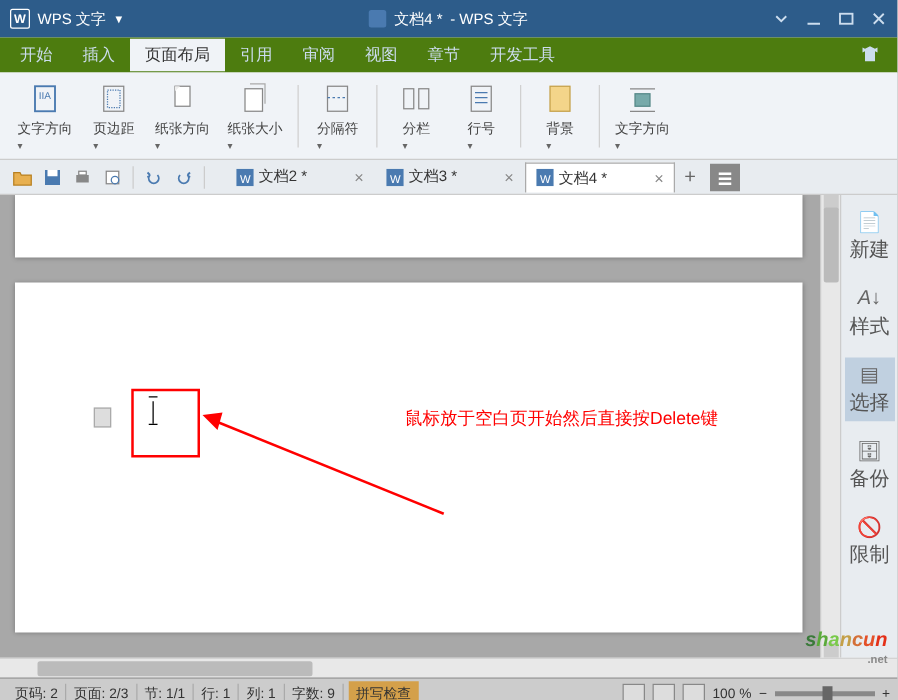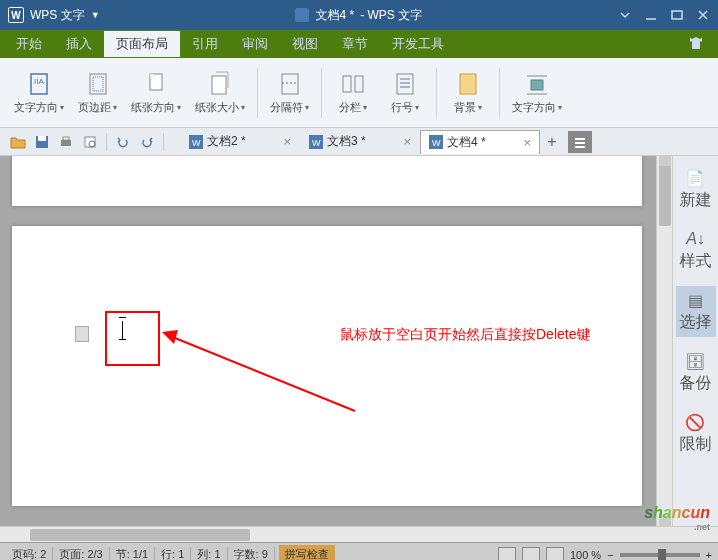--- a/index.html
+++ b/index.html
@@ -14,21 +14,21 @@
     .win-btn { width: 14px; height: 14px; cursor: pointer; display: flex; align-items: center; justify-content: center; }
     
     .menubar { background: #4d7c0f; height: 28px; display: flex; align-items: center; padding: 0 4px; color: #cde; text-align: center; }
     .menu-item { padding: 4px 12px; cursor: pointer; font-size: 13px; }
     .menu-item.active { background: #f0f3f7; color: #333; }
     .shirt-icon { margin-left: auto; padding-right: 10px; color: #cde; cursor: pointer; }
     
     .ribbon { background: #f0f3f7; height: 70px; display: flex; align-items: center; padding: 0 8px; border-bottom: 1px solid #ccc; gap: 2px; }
     .ribbon-btn { display: flex; flex-direction: column; align-items: center; justify-content: center; padding: 2px 6px; cursor: pointer; min-width: 50px; height: 60px; }
     .ribbon-icon { width: 28px; height: 28px; margin-bottom: 2px; display: flex; align-items: center; justify-content: center; }
-    .ribbon-label { font-size: 11px; color: #444; display: flex; align-items: center; gap: 2px; }
+    .ribbon-label { font-size: 11px; color: #444; display: flex; align-items: flex-start; gap: 2px; flex-direction: column; }
     .dropdown-arrow { font-size: 8px; color: #666; }
     .ribbon-sep { width: 1px; height: 50px; background: #d0d0d0; margin: 0 4px; }
     
     .qat { background: #e8ecf0; height: 28px; display: flex; align-items: center; padding: 0 6px; border-bottom: 1px solid #ccc; }
     .qat-btn { width: 24px; height: 22px; display: flex; align-items: center; justify-content: center; cursor: pointer; }
     .qat-sep { width: 1px; height: 18px; background: #ccc; margin: 0 4px; }
     
     .doc-tabs { display: flex; align-items: center; margin-left: 12px; gap: 0; flex: 1; }
     .doc-tab { display: flex; align-items: center; gap: 4px; padding: 3px 8px; border: 1px solid transparent; cursor: pointer; min-width: 120px; }
     .doc-tab.active { background: #fff; border: 1px solid #aaa; border-bottom: none; }
@@ -46,21 +46,21 @@
     .side-item { display: flex; flex-direction: column; align-items: center; gap: 2px; cursor: pointer; padding: 4px; }
     .side-icon { width: 20px; height: 20px; color: #666; display: flex; align-items: center; justify-content: center; font-size: 16px; }
     .side-label { font-size: 16px; color: #555; }
     .side-item.active { background: #c0d0e0; }
     
     .annotation-box { position: absolute; top: 155px; left: 105px; width: 55px; height: 55px; border: 2px solid red; }
     .cursor-mark { position: absolute; top: 165px; left: 122px; width: 1px; height: 18px; background: #000; }
     .cursor-mark::before { content: ''; position: absolute; top: -4px; left: -3px; width: 7px; height: 1px; background: #000; }
     .cursor-mark::after { content: ''; position: absolute; bottom: -1px; left: -3px; width: 7px; height: 1px; background: #000; }
     .arrow-svg { position: absolute; top: 170px; left: 160px; width: 200px; height: 90px; pointer-events: none; }
-    .annotation-text { position: absolute; top: 170px; left: 340px; color: red; font-size: 14px; }
+    .annotation-text { position: absolute; top: 170px; left: 324px; color: red; font-size: 14px; }
     .page-icon-side { position: absolute; top: 170px; left: 75px; width: 14px; height: 16px; background: #ddd; border: 1px solid #aaa; }
     
     .scrollbar-v { width: 16px; background: #e8e8e8; border-left: 1px solid #ccc; position: relative; }
     .scroll-thumb-v { position: absolute; top: 10px; left: 2px; width: 12px; height: 60px; background: #bbb; border-radius: 2px; }
     .scroll-arrow { position: absolute; left: 2px; width: 12px; height: 12px; background: #ccc; cursor: pointer; }
     
     .hscroll { height: 16px; background: #e8e8e8; border-top: 1px solid #ccc; display: flex; }
     .hscroll-track { flex: 1; position: relative; }
     .hscroll-thumb { position: absolute; top: 2px; left: 30px; width: 220px; height: 12px; background: #bbb; border-radius: 2px; }
     

